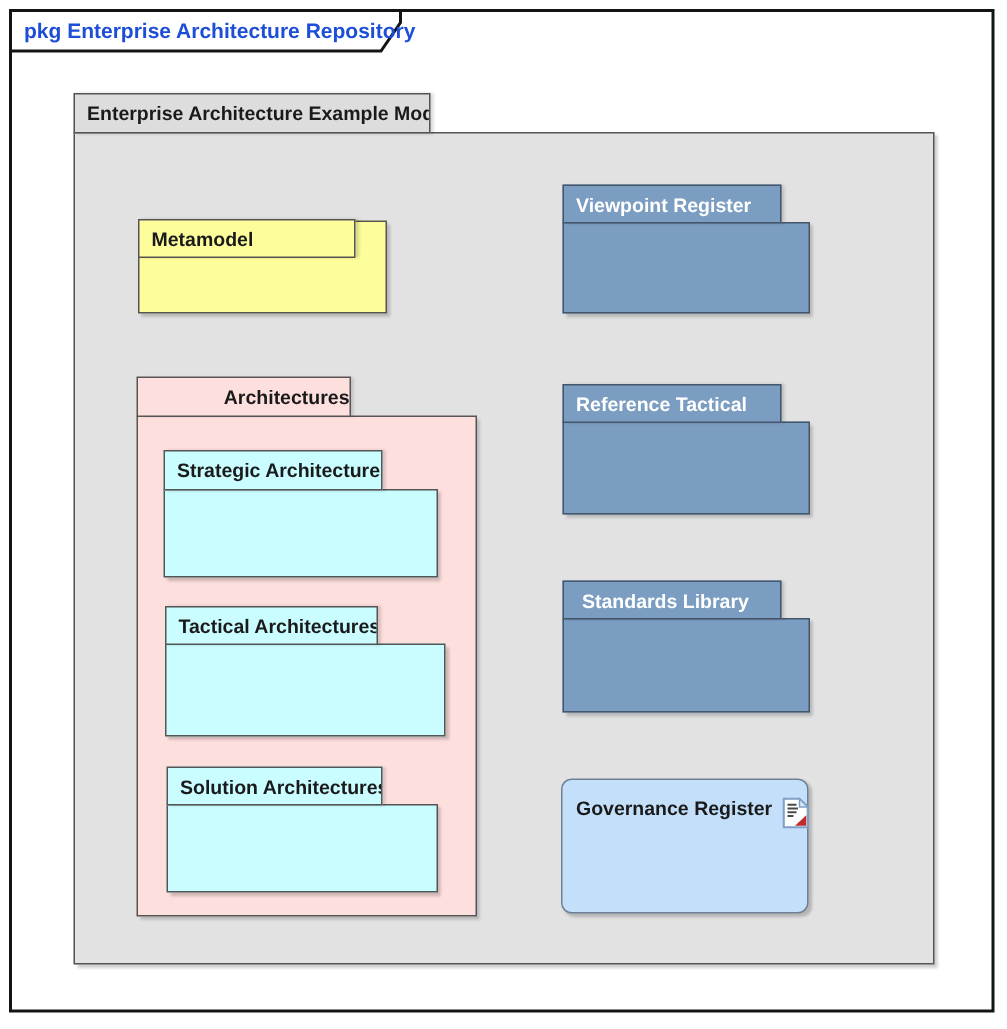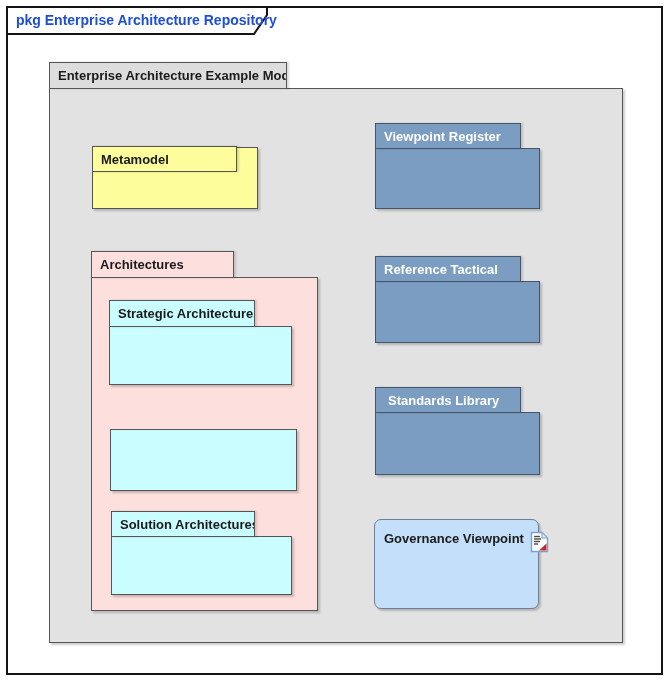--- a/index.html
+++ b/index.html
@@ -64,49 +64,52 @@
   <div class="shape tab yellow" style="left:92px; top:122px; width:145px; height:26px;margin-top:24px;">
     <span>Metamodel</span>
   </div>
   <div class="shape body yellow" style="left:92px; top:147px; width:166px; height:62px;"></div>
 
   <div class="shape tab blue" style="left:375px; top:123px; width:146px; height:26px;">
     <span>Viewpoint Register</span>
   </div>
   <div class="shape body blue" style="left:375px; top:148px; width:165px; height:61px;"></div>
 
-  <div class="shape tab pink" style="left:91px; top:251px; width:143px; height:27px;">
+  <div class="shape tab pink" style="left:91px; top:251px; width:143px; height:27px;justify-content:flex-end;">
     <span>Architectures</span>
   </div>
   <div class="shape body pink" style="left:91px; top:277px; width:227px; height:334px;"></div>
 
   <div class="shape tab cyan" style="left:109px; top:300px; width:146px; height:27px; z-index:3;">
     <span>Strategic Architectures</span>
   </div>
   <div class="shape body cyan" style="left:109px; top:326px; width:183px; height:59px; z-index:2;"></div>
 
+  <div class="shape tab cyan" style="left:110px; top:404px; width:142px; height:26px; z-index:3;">
+    <span>Tactical Architectures</span>
+  </div>
   <div class="shape body cyan" style="left:110px; top:429px; width:187px; height:62px; z-index:2;"></div>
 
   <div class="shape tab cyan" style="left:111px; top:511px; width:144px; height:26px; z-index:3;">
     <span>Solution Architectures</span>
   </div>
   <div class="shape body cyan" style="left:111px; top:536px; width:181px; height:59px; z-index:2;"></div>
 
   <div class="shape tab blue" style="left:375px; top:256px; width:146px; height:26px;">
     <span>Reference Tactical</span>
   </div>
   <div class="shape body blue" style="left:375px; top:281px; width:165px; height:62px;"></div>
 
   <div class="shape tab blue" style="left:375px; top:387px; width:146px; height:26px;padding-left:12px;">
     <span>Standards Library</span>
   </div>
   <div class="shape body blue" style="left:375px; top:412px; width:165px; height:63px;"></div>
 
   <div class="shape gov" style="left:374px; top:519px; width:165px; height:90px;">
-    <span class="gov-label">Governance Viewpoint</span>
+    <span class="gov-label">Governance Register</span>
     <span class="gov-icon">
       <svg width="19" height="22" viewBox="0 0 19 22">
         <path d="M1.5,1.5 h10.5 l5.5,5.5 v13.5 h-16 z" fill="#ffffff" stroke="#7FA0C8" stroke-width="1.4"></path>
         <path d="M12,1.5 l5.5,5.5 h-5.5 z" fill="#D9E7F7" stroke="#7FA0C8" stroke-width="1"></path>
         <line x1="4" y1="5.5" x2="10" y2="5.5" stroke="#4a4a4a" stroke-width="1.4"></line>
         <line x1="4" y1="8" x2="11" y2="8" stroke="#4a4a4a" stroke-width="1.4"></line>
         <line x1="4" y1="10.5" x2="10" y2="10.5" stroke="#4a4a4a" stroke-width="1.4"></line>
         <line x1="4" y1="13" x2="8" y2="13" stroke="#4a4a4a" stroke-width="1.4"></line>
         <path d="M9,19.5 L16.5,19.5 L16.5,12.5 Z" fill="#C22B2B"></path>
       </svg>

